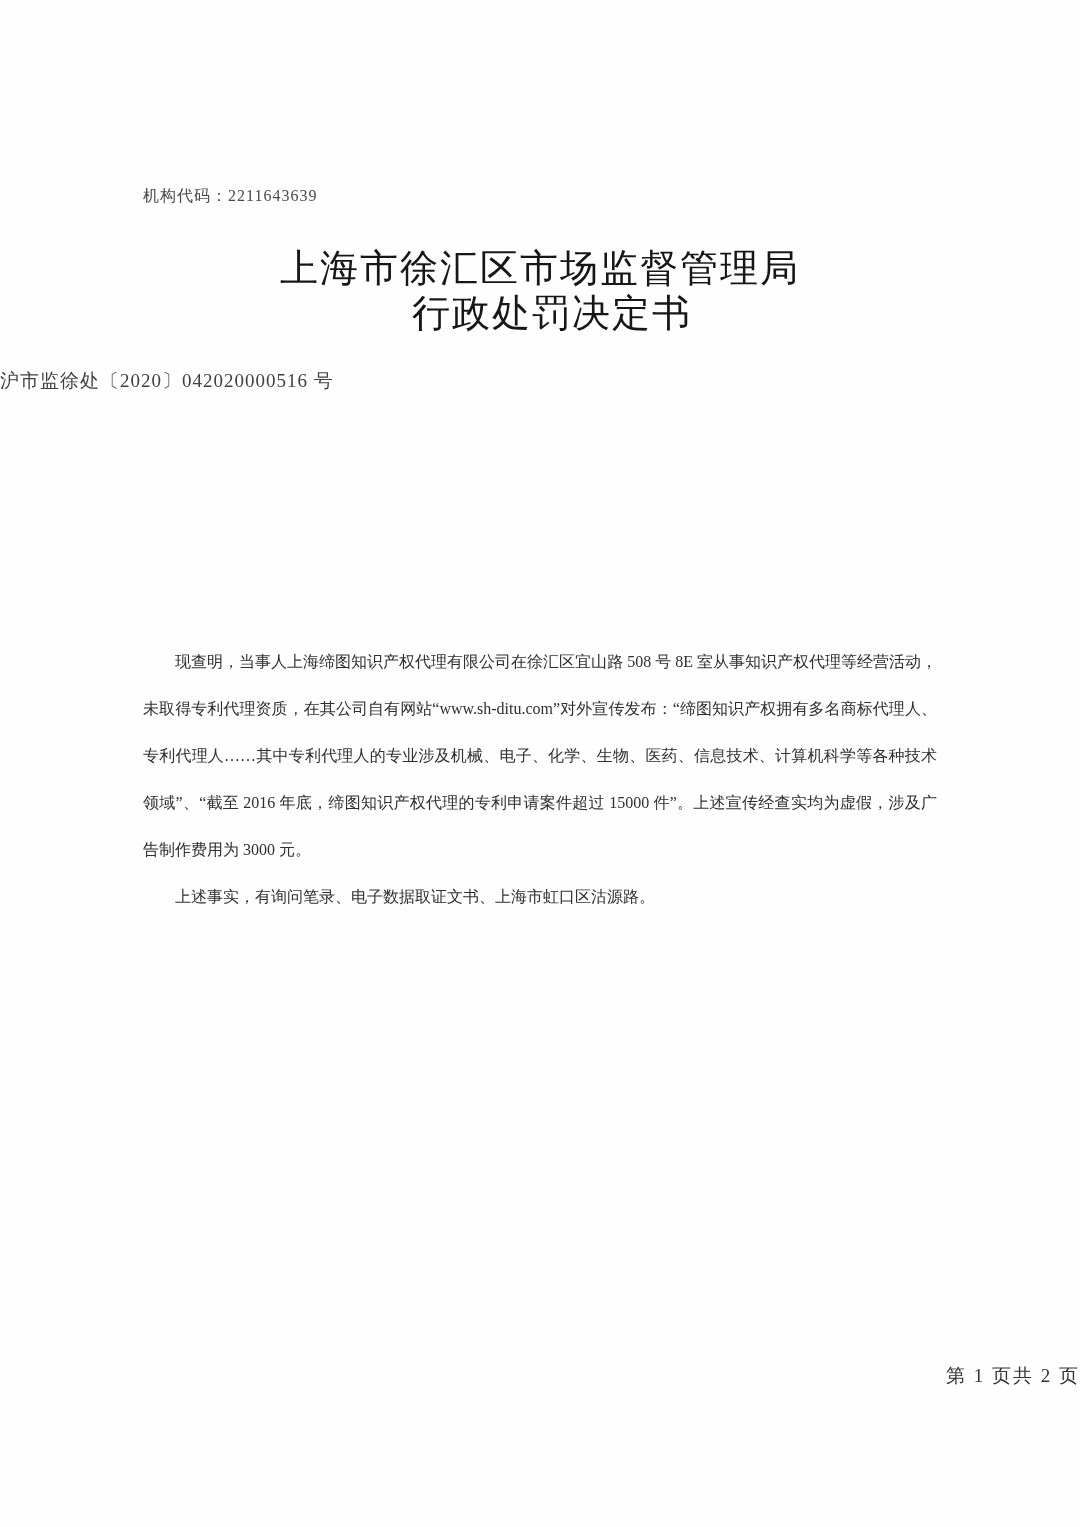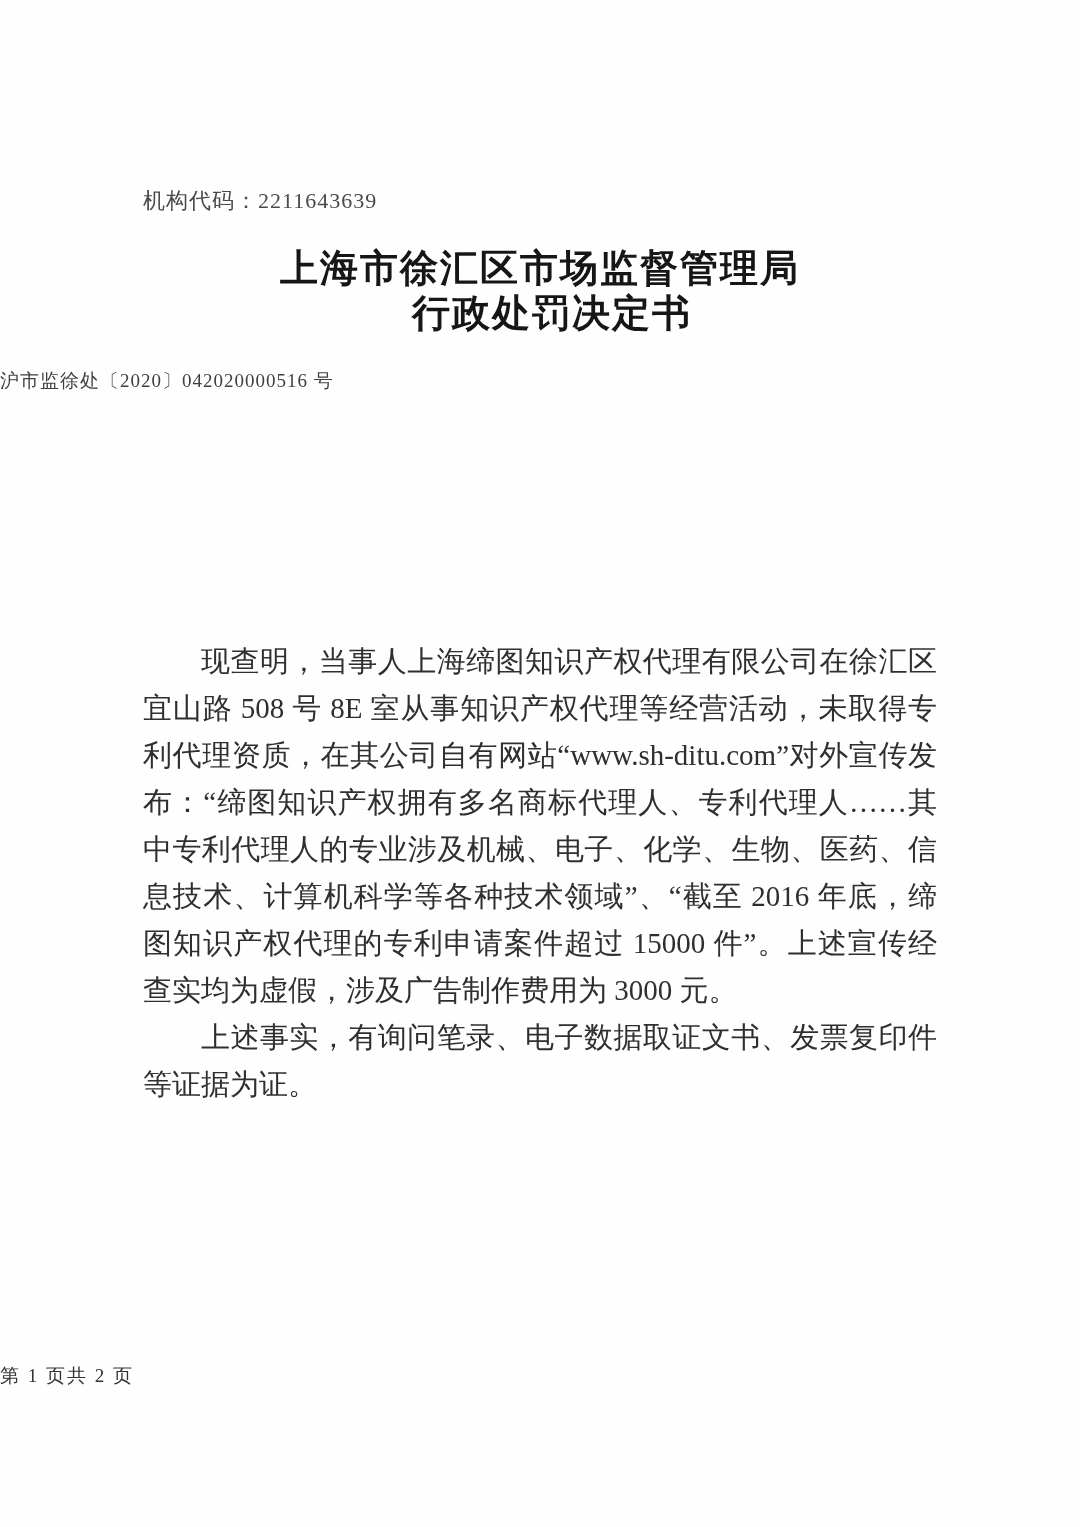--- a/index.html
+++ b/index.html
@@ -15,31 +15,31 @@
     background: #fefefe;
     color: #3a3a3a;
     font-family: "Liberation Serif", "DejaVu Serif", serif;
     overflow: hidden;
     box-sizing: border-box;
   }
   .org-code {
     position: absolute;
     top: 186px;
     left: 143px;
-    font-size: 22px;
+    font-size: 16px;
     letter-spacing: 1px;
     color: #4a4a4a;
   }
   .title {
     position: absolute;
     left: 0;
     width: 100%;
     text-align: center;
     font-size: 38px;
-    font-weight: bold;
+    font-weight: normal;
     color: #161616;
     letter-spacing: 2px;
     margin: 0;
   }
   .title-1 { top: 243px; }
   .title-2 { top: 288px; padding-left: 12px; }
   .doc-number {
     position: absolute;
     top: 368px;
     left: 0;
@@ -60,35 +60,35 @@
   }
   .party-block p {
     margin: 0;
     white-space: nowrap;
   }
   .body-block {
     position: absolute;
     top: 638px;
     left: 143px;
     width: 794px;
-    font-size: 29px;
+    font-size: 16px;
     line-height: 47px;
     text-align: justify;
     color: #2f2f2f;
   }
   .body-block p {
     margin: 0;
     text-indent: 2em;
   }
   .page-footer {
     position: absolute;
     top: 1363px;
     left: 0;
     width: 100%;
-    text-align: left;
+    text-align: right;
     font-size: 19px;
     letter-spacing: 2px;
     color: #333333;
   }
 </style>
 </head>
 <body>
 
 <div class="page">
 
@@ -96,18 +96,18 @@
 
   <h1 class="title title-1">上海市徐汇区市场监督管理局</h1>
 
   <h1 class="title title-2">行政处罚决定书</h1>
 
   <div class="doc-number">沪市监徐处〔2020〕042020000516 号</div>
 
 
   <div class="body-block">
     <p>现查明，当事人上海缔图知识产权代理有限公司在徐汇区宜山路 508 号 8E 室从事知识产权代理等经营活动，未取得专利代理资质，在其公司自有网站“www.sh-ditu.com”对外宣传发布：“缔图知识产权拥有多名商标代理人、专利代理人……其中专利代理人的专业涉及机械、电子、化学、生物、医药、信息技术、计算机科学等各种技术领域”、“截至 2016 年底，缔图知识产权代理的专利申请案件超过 15000 件”。上述宣传经查实均为虚假，涉及广告制作费用为 3000 元。</p>
-    <p>上述事实，有询问笔录、电子数据取证文书、发票复印件等证据为证。</p>
+    <p>上述事实，有询问笔录、电子数据取证文书、上海市虹口区沽源路。</p>
   </div>
 
   <div class="page-footer">第 1 页共 2 页</div>
 
 </div>
 
 </body></html>

